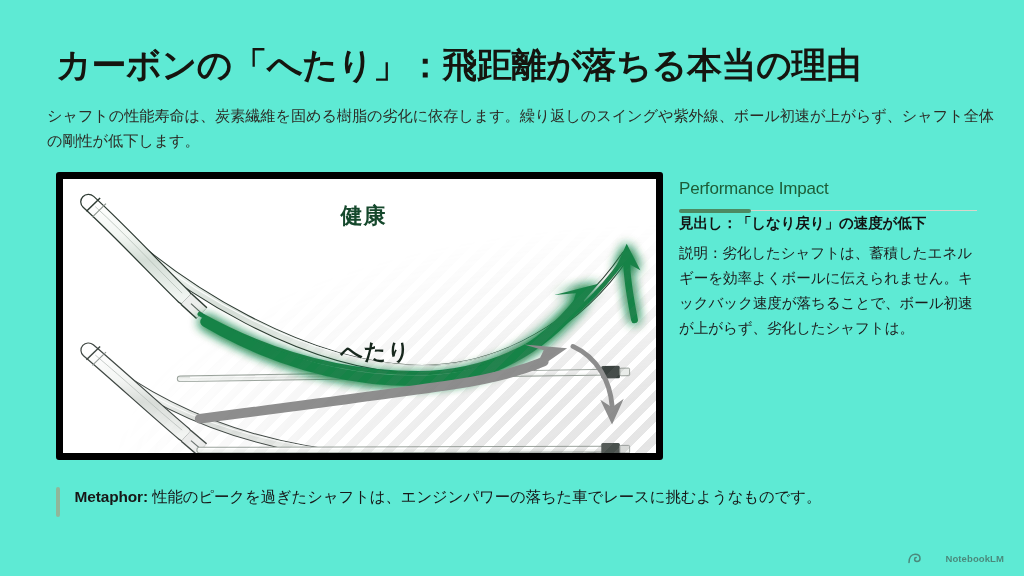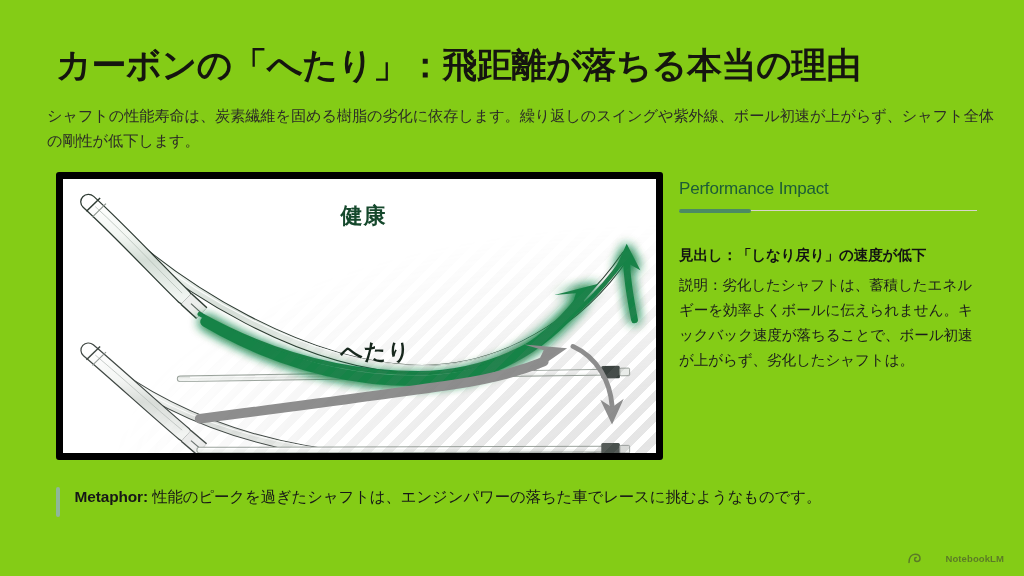--- a/index.html
+++ b/index.html
@@ -16,21 +16,21 @@
     font-family: "Liberation Sans", "DejaVu Sans", sans-serif;
     color: #1b1b1b;
     position: relative;
   }
 
   .slide {
     position: absolute;
     inset: 0;
     width: 1024px;
     height: 576px;
-    background: #84cc16;
+    background: #5eead4;
   }
 
   
   .title {
     position: absolute;
     left: 56px;
     top: 45px;
     font-size: 35px;
     font-weight: 700;
     letter-spacing: -0.4px;
@@ -140,21 +140,21 @@
     position: absolute;
     left: 0;
     top: 0;
     width: 72px;
     height: 4px;
     background: #4c8a63;
     border-radius: 2px;
   }
 
   .perf-lead {
-    margin-top: 32px;
+    margin-top: 0;
     font-size: 14.6px;
     font-weight: 700;
     color: #121212;
     line-height: 1.5;
     letter-spacing: -0.2px;
     white-space: nowrap;
   }
 
   .perf-body {
     margin-top: 6px;

